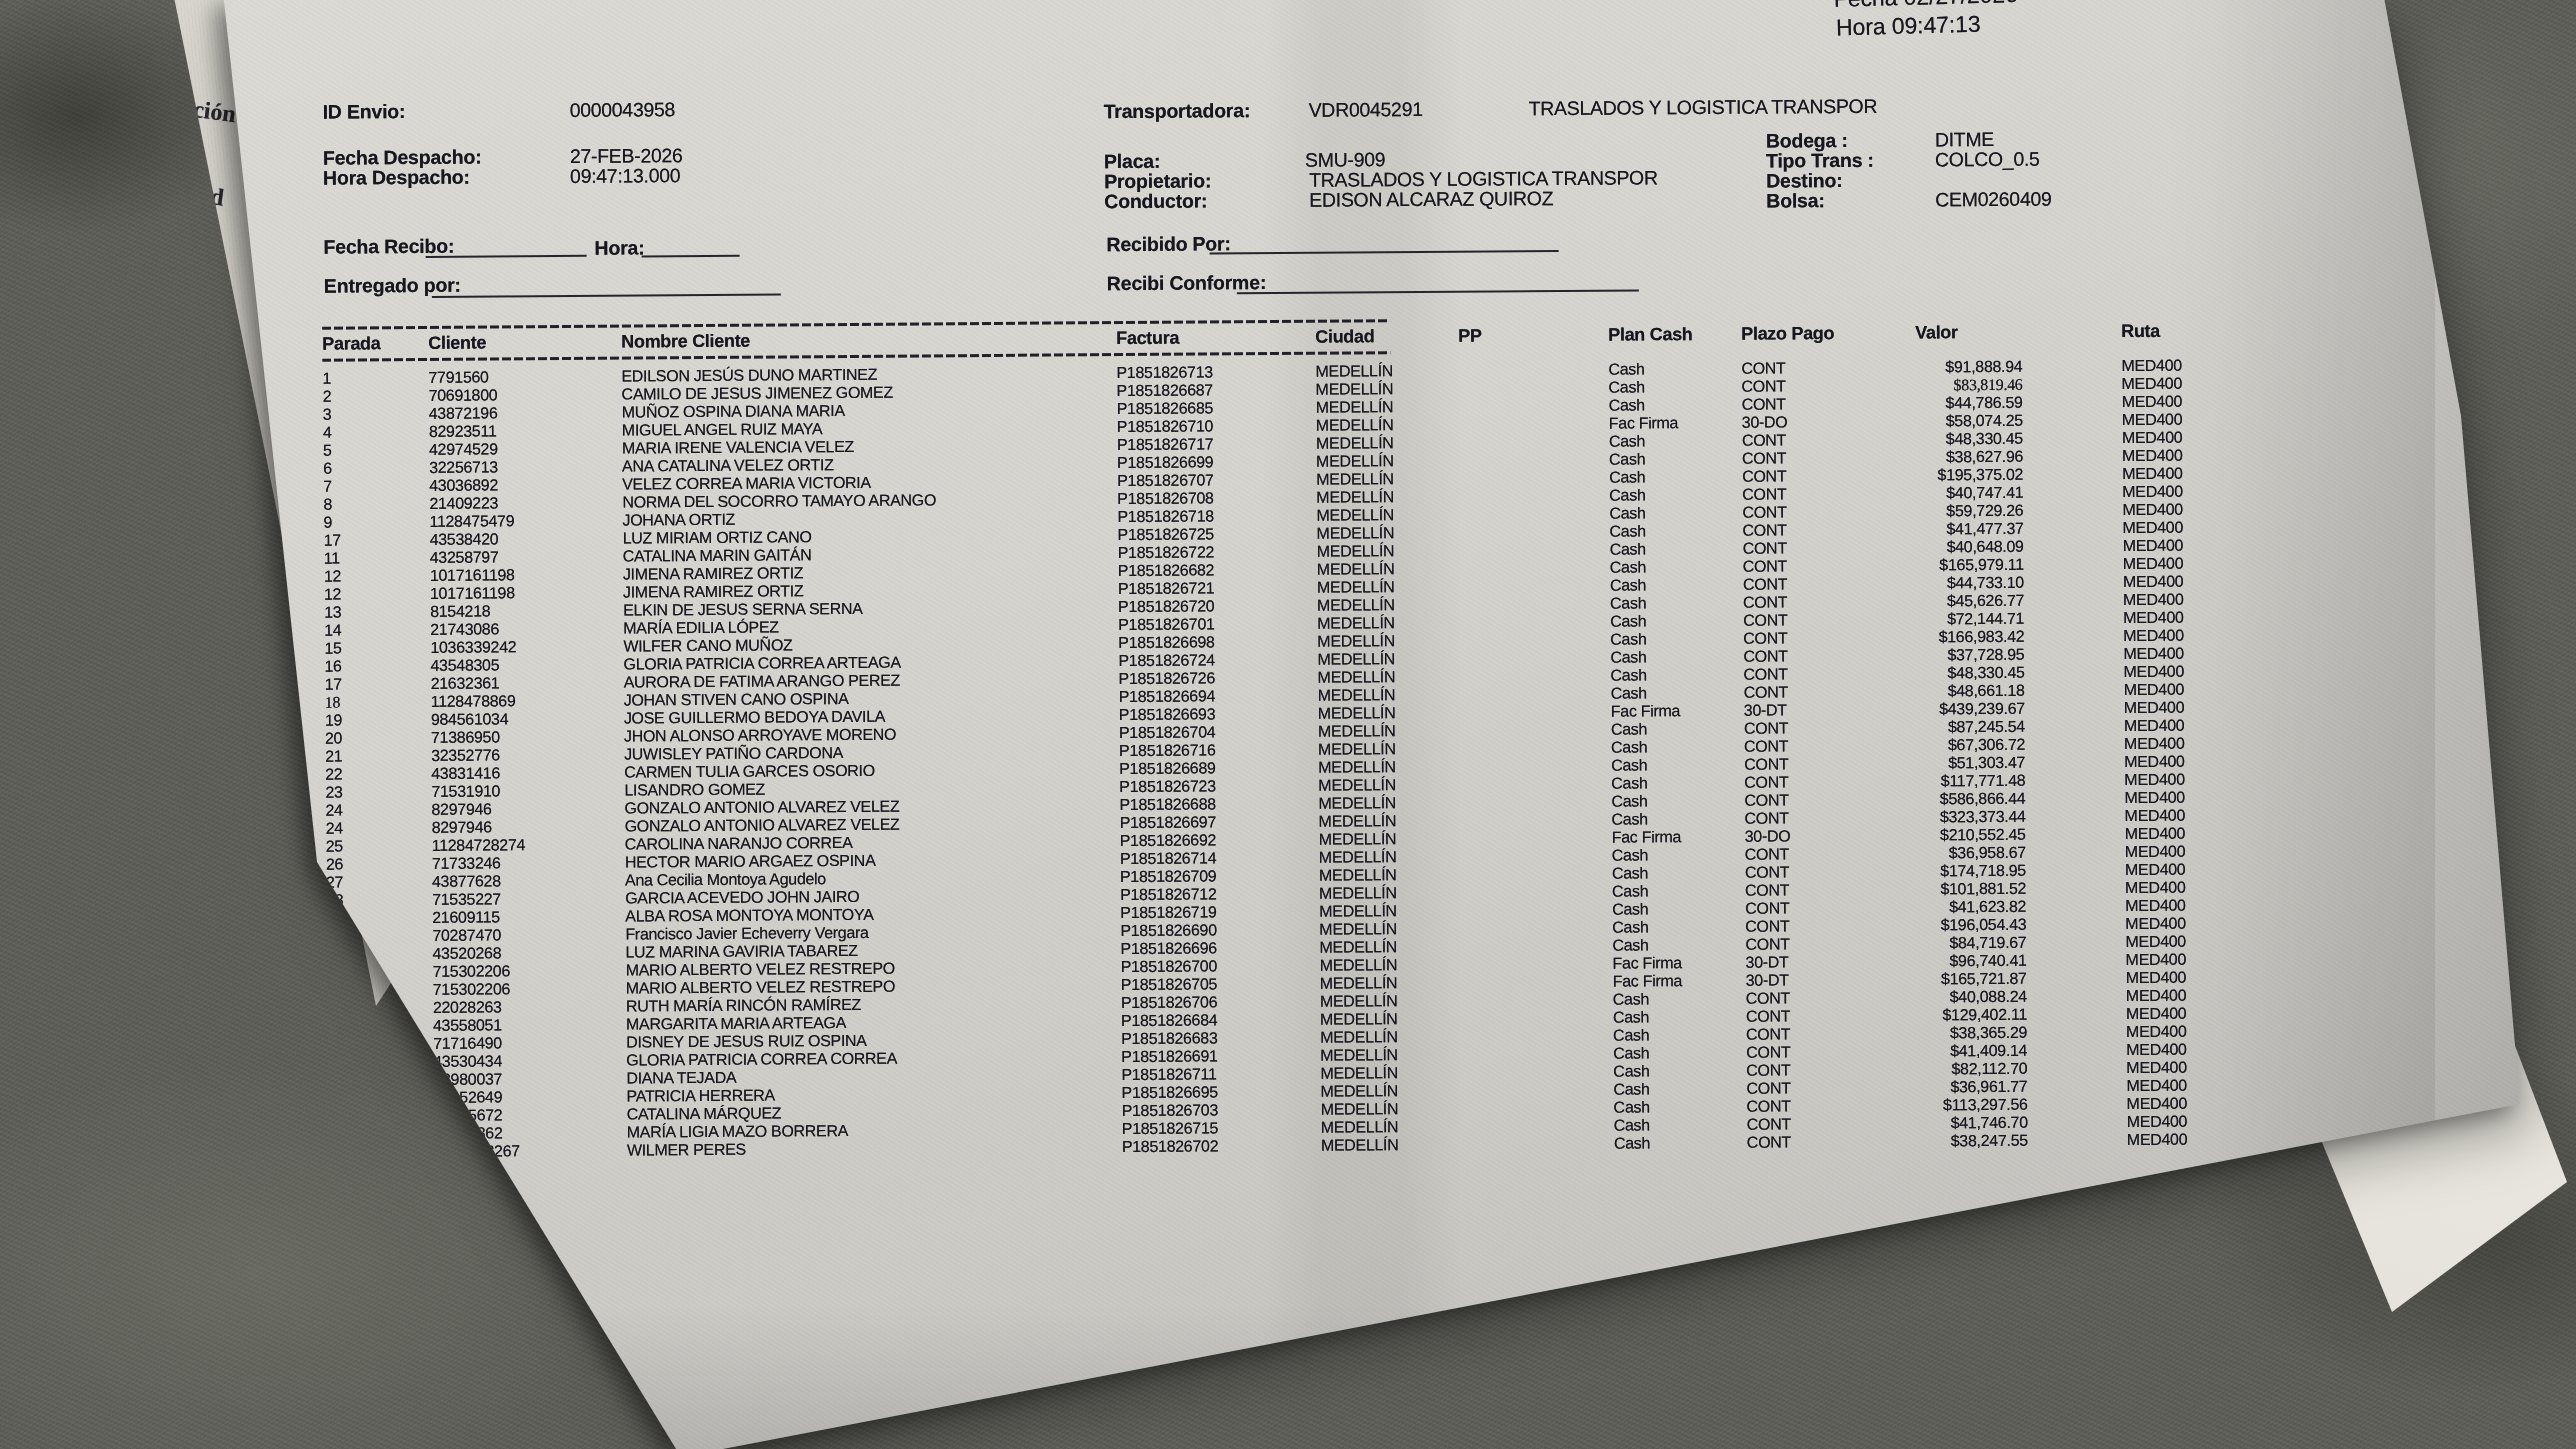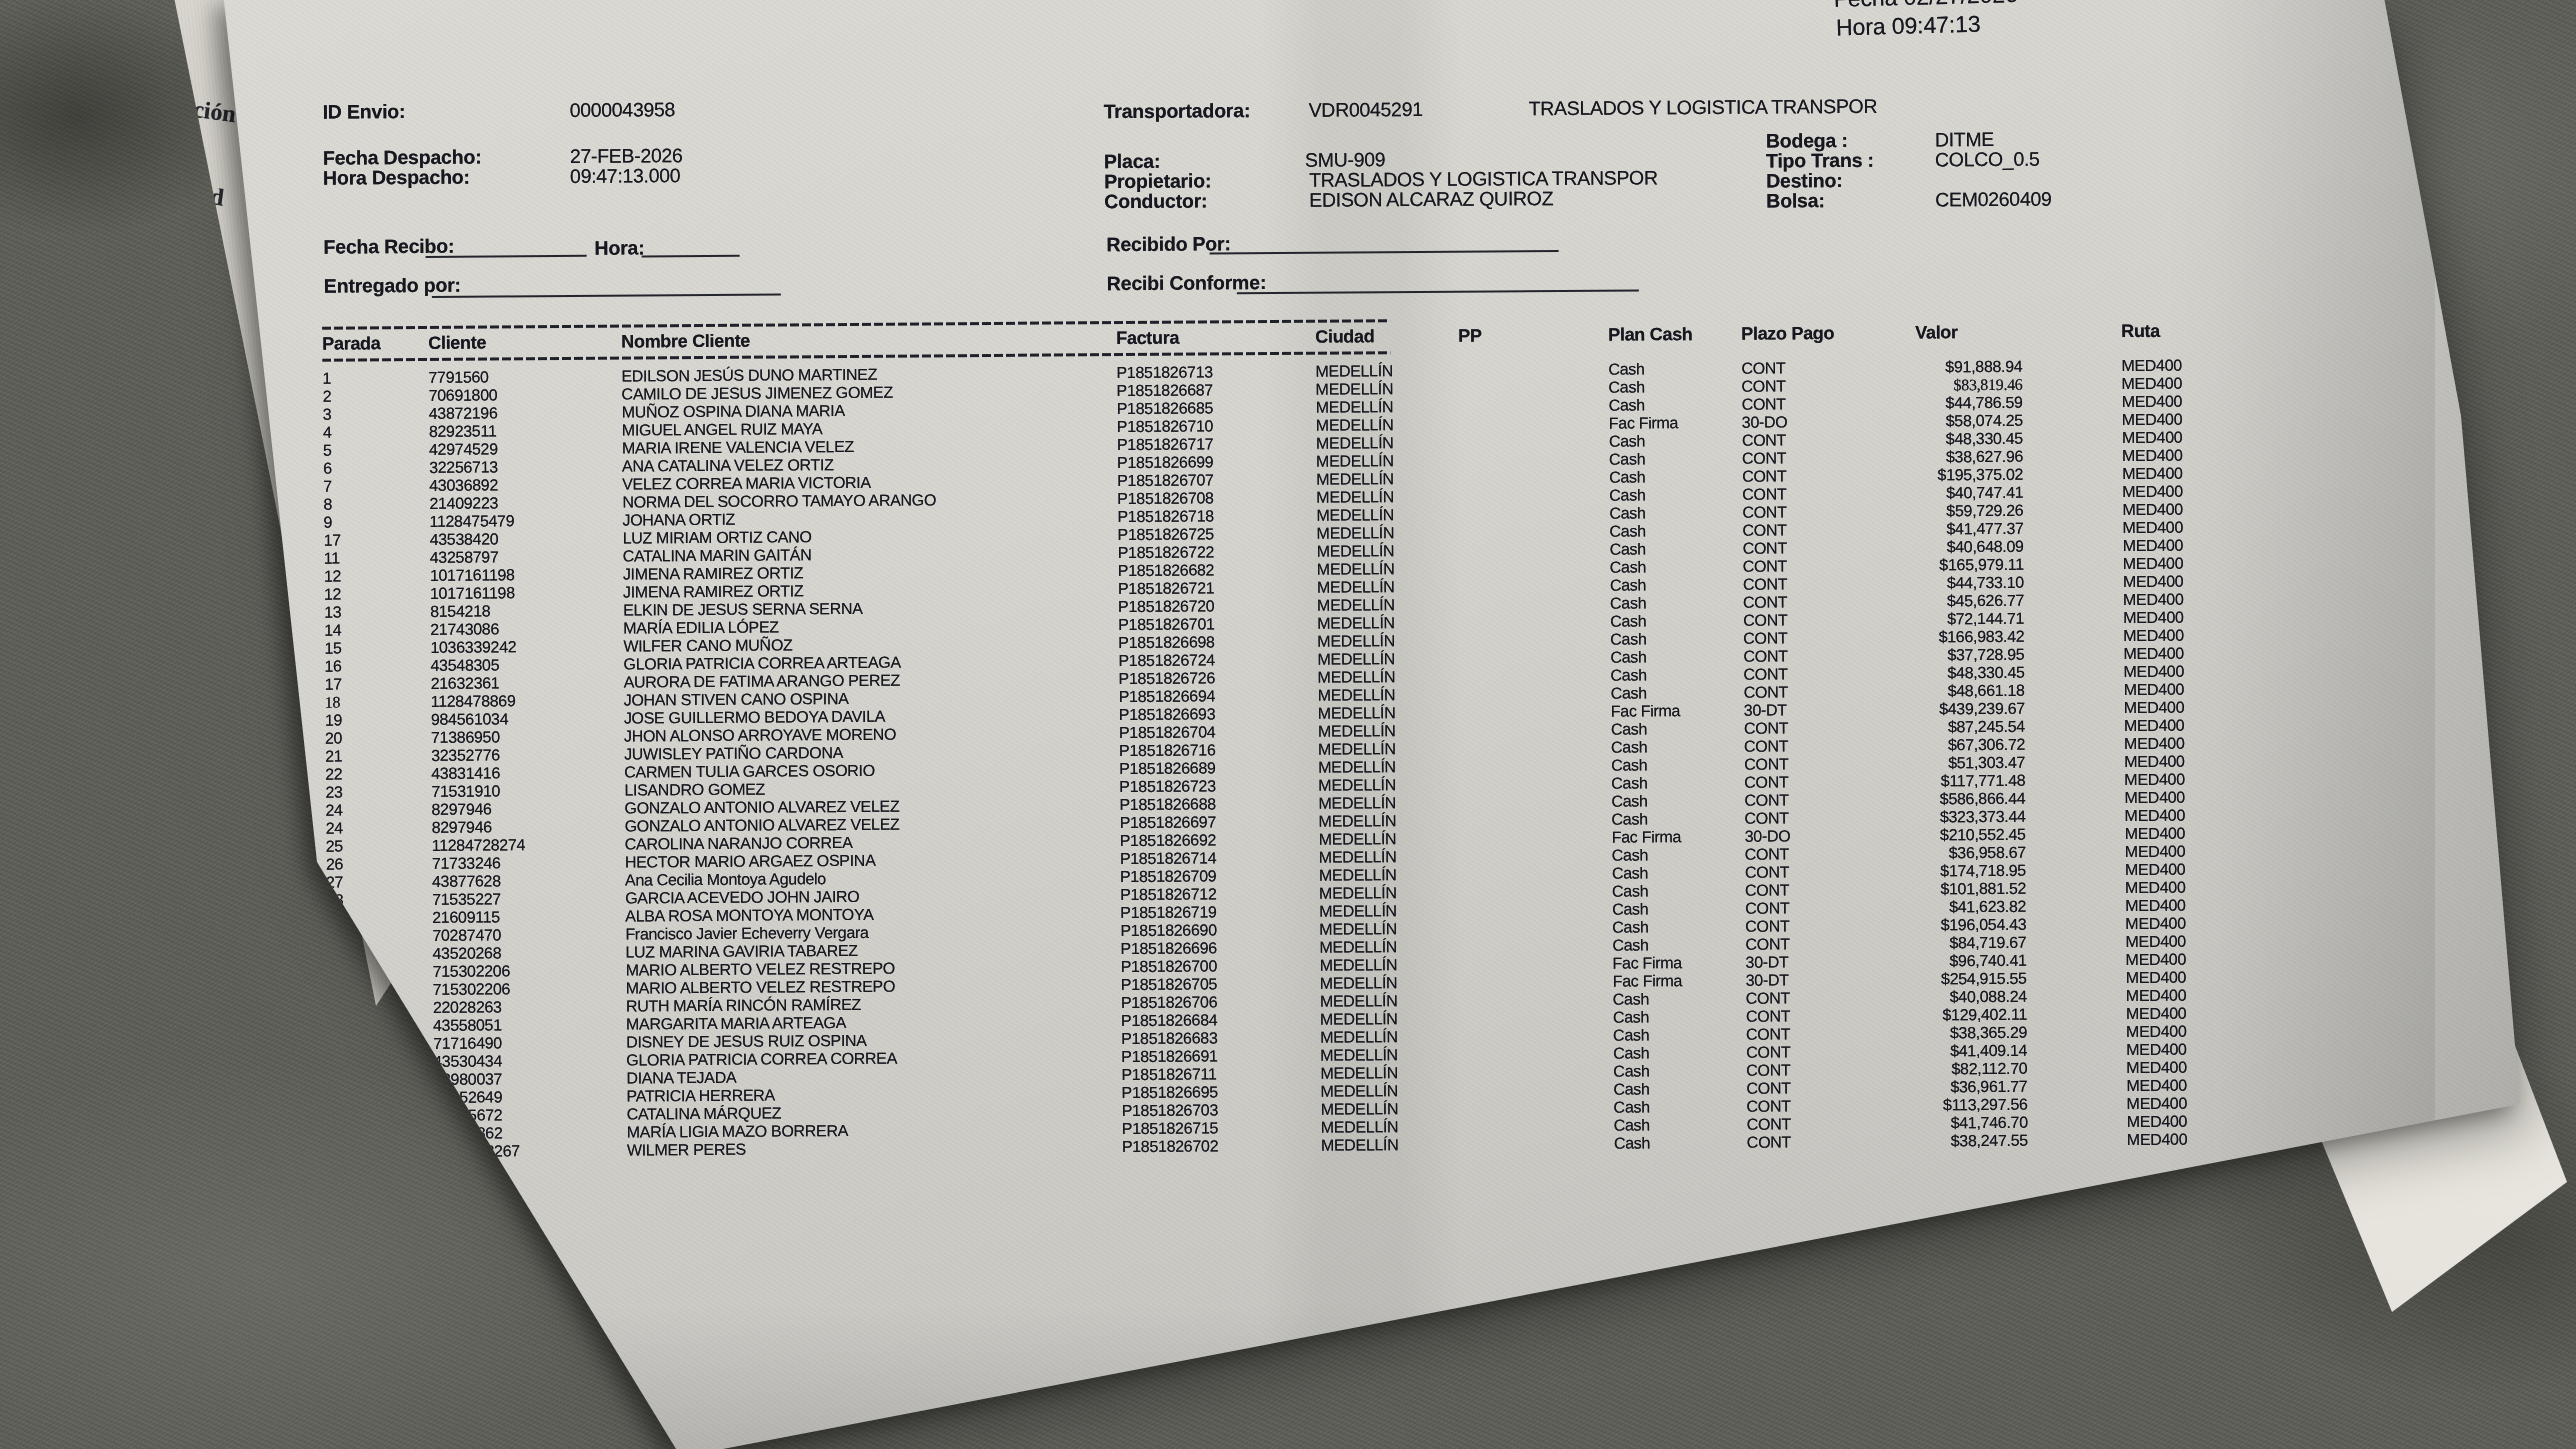--- a/index.html
+++ b/index.html
@@ -598,21 +598,21 @@
             </div>
             <div class="trow">
               <div class="tcell" style="width: 106px;">32</div>
               <div class="tcell" style="width: 193px;">715302206</div>
               <div class="tcell" style="width: 495px;">MARIO ALBERTO VELEZ RESTREPO</div>
               <div class="tcell" style="width: 199px;">P1851826705</div>
               <div class="tcell" style="width: 143px;">MEDELLÍN</div>
               <div class="tcell" style="width: 150px;"></div>
               <div class="tcell" style="width: 133px;">Fac Firma</div>
               <div class="tcell" style="width: 174px;">30-DT</div>
-              <div class="tcell num" style="width: 107px;">$254,915.55</div>
+              <div class="tcell num" style="width: 107px;">$165,721.87</div>
               <div class="tcell" style="width: 99px;"></div>
               <div class="tcell" style="width: 94px;">MED400</div>
             </div>
             <div class="trow">
               <div class="tcell" style="width: 106px;">33</div>
               <div class="tcell" style="width: 193px;">22028263</div>
               <div class="tcell" style="width: 495px;">RUTH MARÍA RINCÓN RAMÍREZ</div>
               <div class="tcell" style="width: 199px;">P1851826706</div>
               <div class="tcell" style="width: 143px;">MEDELLÍN</div>
               <div class="tcell" style="width: 150px;"></div>

